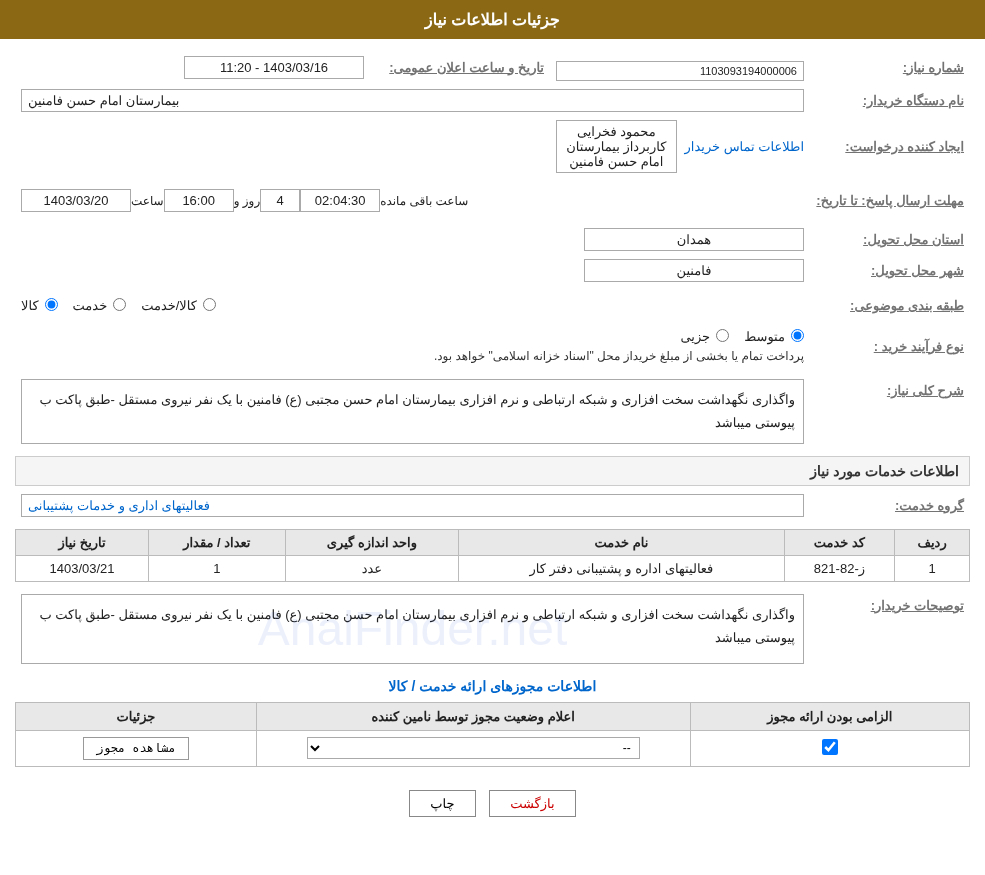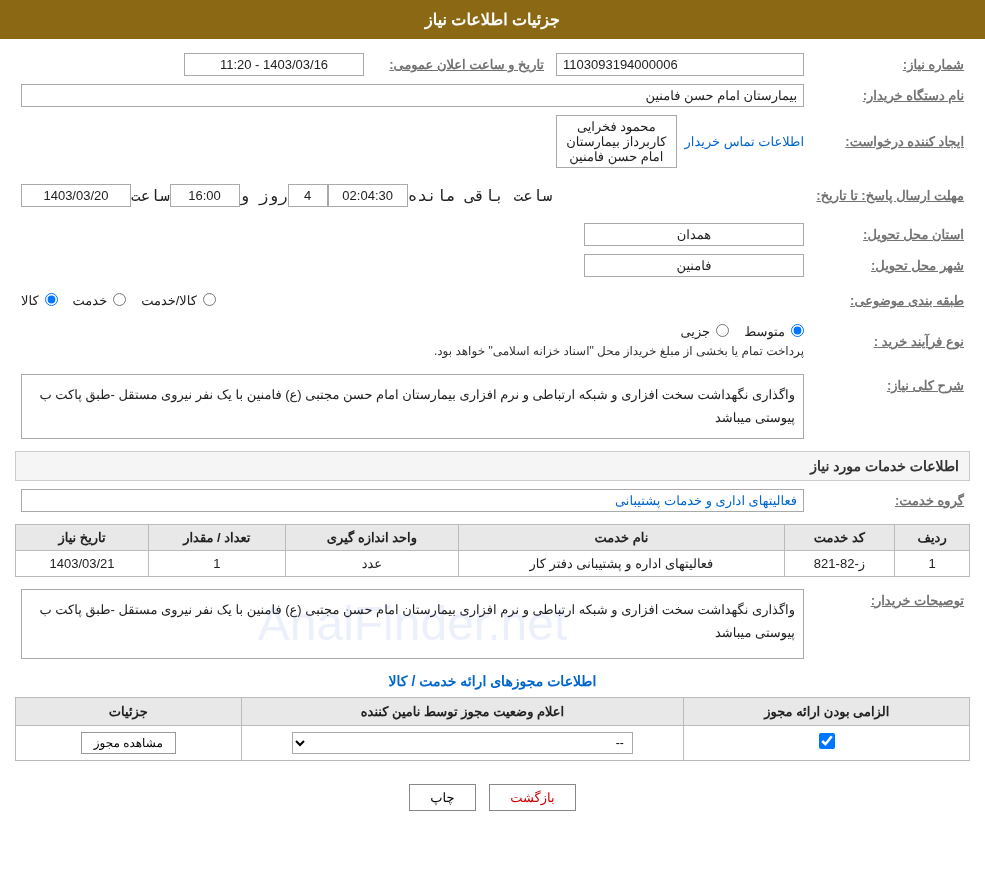--- a/index.html
+++ b/index.html
@@ -49,30 +49,29 @@
       background: #fff;
       padding: 3px 6px;
       display: inline-block;
       text-align: center;
     }
     .input-full {
       width: 100%;
       border: 1px solid #aaa;
       background: #fff;
       padding: 3px 6px;
-      text-align: right;
+      text-align: left;
     }
     .link-blue {
       color: #0066cc;
       cursor: pointer;
     }
     .small-label {
-      font-size: 16px;
+      font-size: 12px;
       white-space: nowrap;
-      font-family: Liberation Mono, monospace;
     }
     .radio-group {
       display: flex;
       gap: 15px;
       flex-direction: row-reverse;
       align-items: center;
     }
     .radio-item {
       display: flex;
       align-items: flex-start;
@@ -152,21 +151,21 @@
     .permissions-table td {
       border: 1px solid #bbb;
       padding: 6px 8px;
       text-align: center;
     }
     .btn-view {
       background: #fff;
       border: 1px solid #999;
       padding: 3px 12px;
       cursor: pointer;
-      font-family: Liberation Sans, sans-serif;
+      font-family: Liberation Mono, monospace;
       font-size: 12px;
     }
     .bottom-buttons {
       text-align: center;
       padding: 15px 0 20px 0;
     }
     .btn-print {
       background: #fff;
       border: 1px solid #888;
       padding: 5px 20px;
@@ -215,21 +214,21 @@
   </div>
 
   <div class="content">
 
     <table class="info-table">
 
       <tbody>
           <tr>
         <td class="label-cell">شماره نیاز:</td>
         <td style="width:260px;">
-          <div class="input-full" style="width:100%;text-align:left;font-size:13px;">1103093194000006</div>
+          <div class="input-full" style="width:100%;text-align:right;font-size:11px;margin-top:8px;">1103093194000006</div>
         </td>
         <td class="label-cell" style="width:180px;">تاریخ و ساعت اعلان عمومی:</td>
         <td>
           <div class="input-box" style="width:180px;">1403/03/16 - 11:20</div>
         </td>
       </tr>
 
       <tr>
         <td class="label-cell">نام دستگاه خریدار:</td>
         <td colspan="3">

